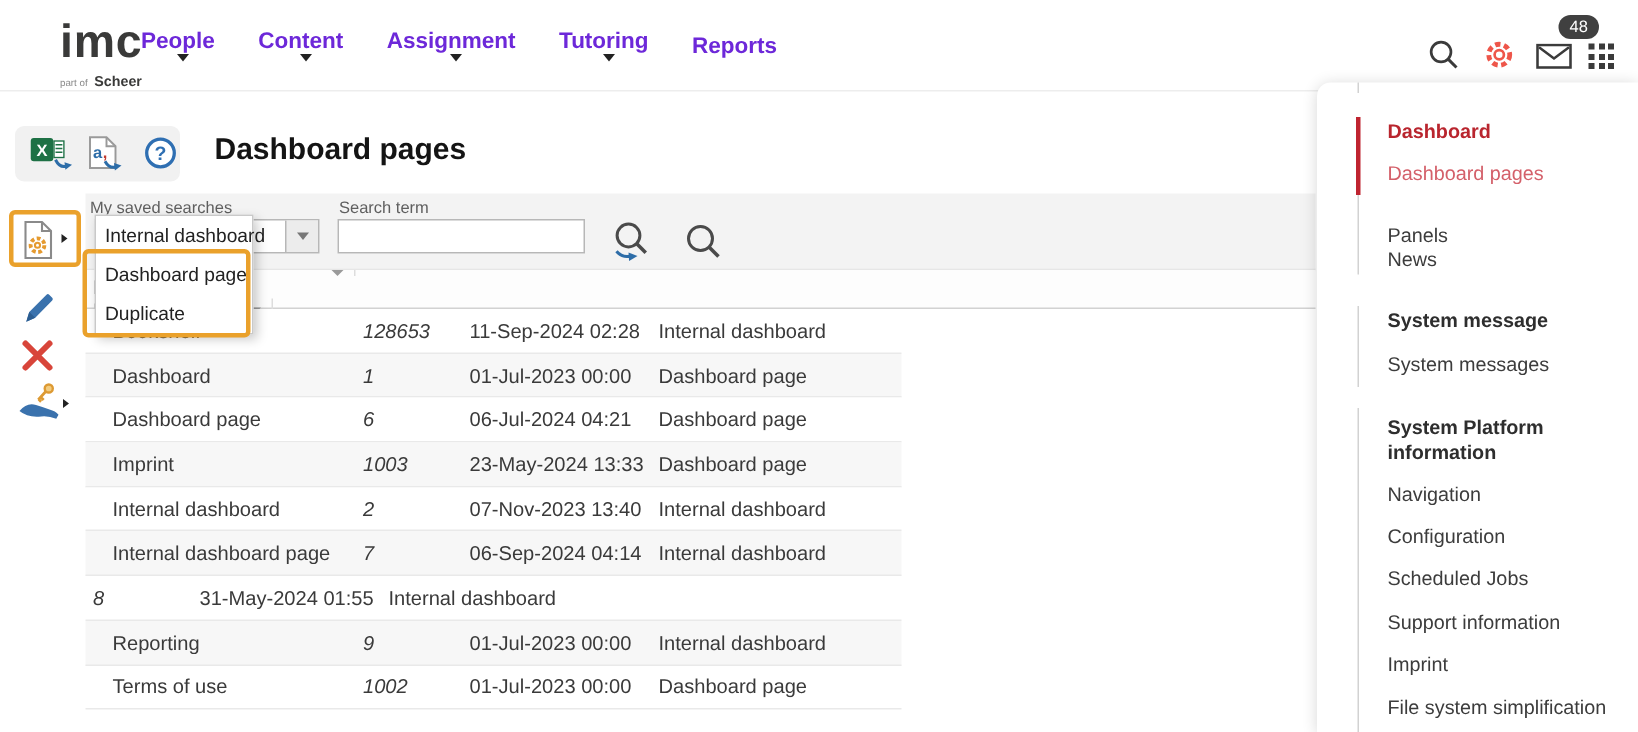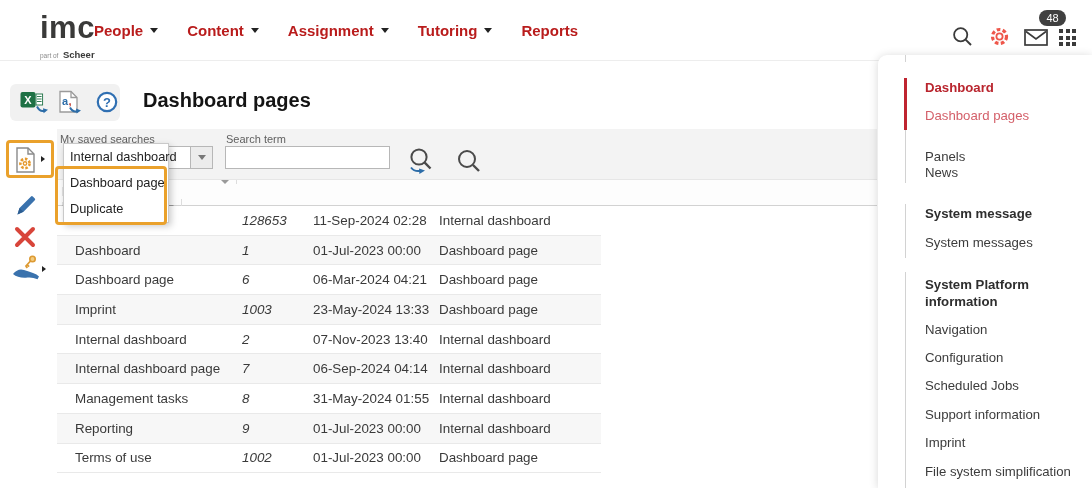--- a/index.html
+++ b/index.html
@@ -8,22 +8,22 @@
 
   
   .app-header{position:absolute;left:0;top:0;width:1092px;height:60px;background:#fff;
               border-bottom:1px solid #ededed;z-index:3;}
   .logo{position:absolute;left:40px;top:12px;line-height:1;}
   .logo-text{font-size:31px;font-weight:700;color:#3a3a39;letter-spacing:.5px;}
   .logo-sub{margin-top:2px;color:#3a3a39;}
   .logo-sub .lt{font-size:6.5px;color:#8a8a8a;}
   .logo-sub .bd{font-size:9.5px;font-weight:700;}
   .top-nav{position:absolute;left:88px;top:0;height:60px;display:flex;align-items:center;gap:17px;}
-  .nav-item{display:flex;align-items:center;font-size:15px;font-weight:600;color:#b91c1c;
-            padding:6px 6px;cursor:pointer;white-space:nowrap;}
+  .nav-item{display:flex;align-items:center;font-size:15px;font-weight:600;color:#6d28d9;
+            padding:6px 6px;cursor:pointer;white-space:nowrap;flex-direction:column;}
   .caret-down{width:0;height:0;border-left:4.5px solid transparent;border-right:4.5px solid transparent;
               border-top:5px solid #222;margin-left:7px;display:inline-block;}
   .hdr-icon{position:absolute;cursor:pointer;}
   .badge{position:absolute;left:1039px;top:10px;min-width:15px;padding:2px 6px;border-radius:10px;
          background:#404040;color:#fff;font-size:11px;font-weight:400;text-align:center;z-index:4;}
   .grid-icon{display:grid;grid-template-columns:repeat(3,4px);grid-gap:2.5px;}
   .grid-icon i{width:4px;height:4px;background:#3b3b3b;}
 
   
   .tool-chip{position:absolute;left:10px;top:84px;width:110px;height:37px;background:#f1f1f1;
@@ -239,21 +239,21 @@
     </div>
     <div class="tr">
       <span class="td c-name">Dashboard</span>
       <span class="td c-id">1</span>
       <span class="td c-upd">01-Jul-2023 00:00</span>
       <span class="td c-type">Dashboard page</span>
     </div>
     <div class="tr">
       <span class="td c-name">Dashboard page</span>
       <span class="td c-id">6</span>
-      <span class="td c-upd">06-Mar-2024 04:21</span>
+      <span class="td c-upd">06-Jul-2024 04:21</span>
       <span class="td c-type">Dashboard page</span>
     </div>
     <div class="tr">
       <span class="td c-name">Imprint</span>
       <span class="td c-id">1003</span>
       <span class="td c-upd">23-May-2024 13:33</span>
       <span class="td c-type">Dashboard page</span>
     </div>
     <div class="tr">
       <span class="td c-name">Internal dashboard</span>
@@ -261,21 +261,20 @@
       <span class="td c-upd">07-Nov-2023 13:40</span>
       <span class="td c-type">Internal dashboard</span>
     </div>
     <div class="tr">
       <span class="td c-name">Internal dashboard page</span>
       <span class="td c-id">7</span>
       <span class="td c-upd">06-Sep-2024 04:14</span>
       <span class="td c-type">Internal dashboard</span>
     </div>
     <div class="tr">
-      <span class="td c-name">Management tasks</span>
       <span class="td c-id">8</span>
       <span class="td c-upd">31-May-2024 01:55</span>
       <span class="td c-type">Internal dashboard</span>
     </div>
     <div class="tr">
       <span class="td c-name">Reporting</span>
       <span class="td c-id">9</span>
       <span class="td c-upd">01-Jul-2023 00:00</span>
       <span class="td c-type">Internal dashboard</span>
     </div>

